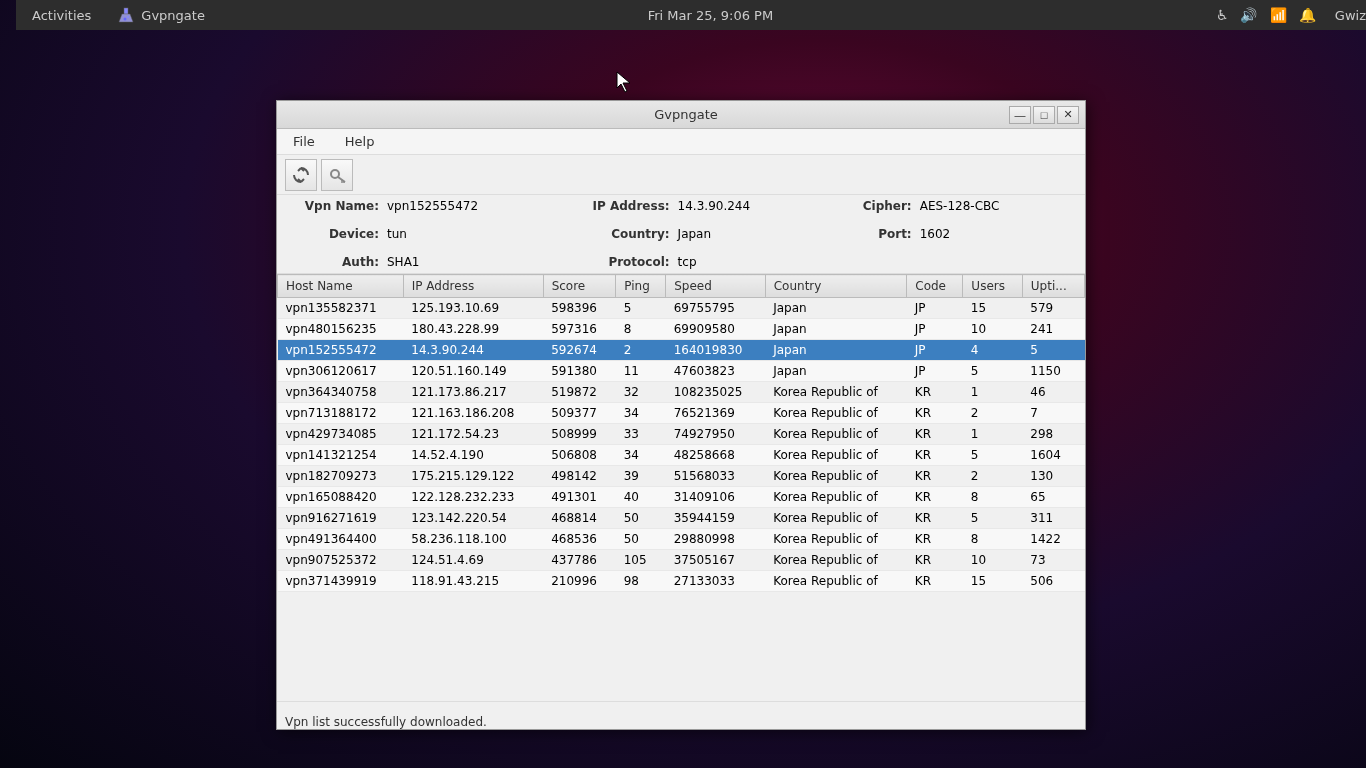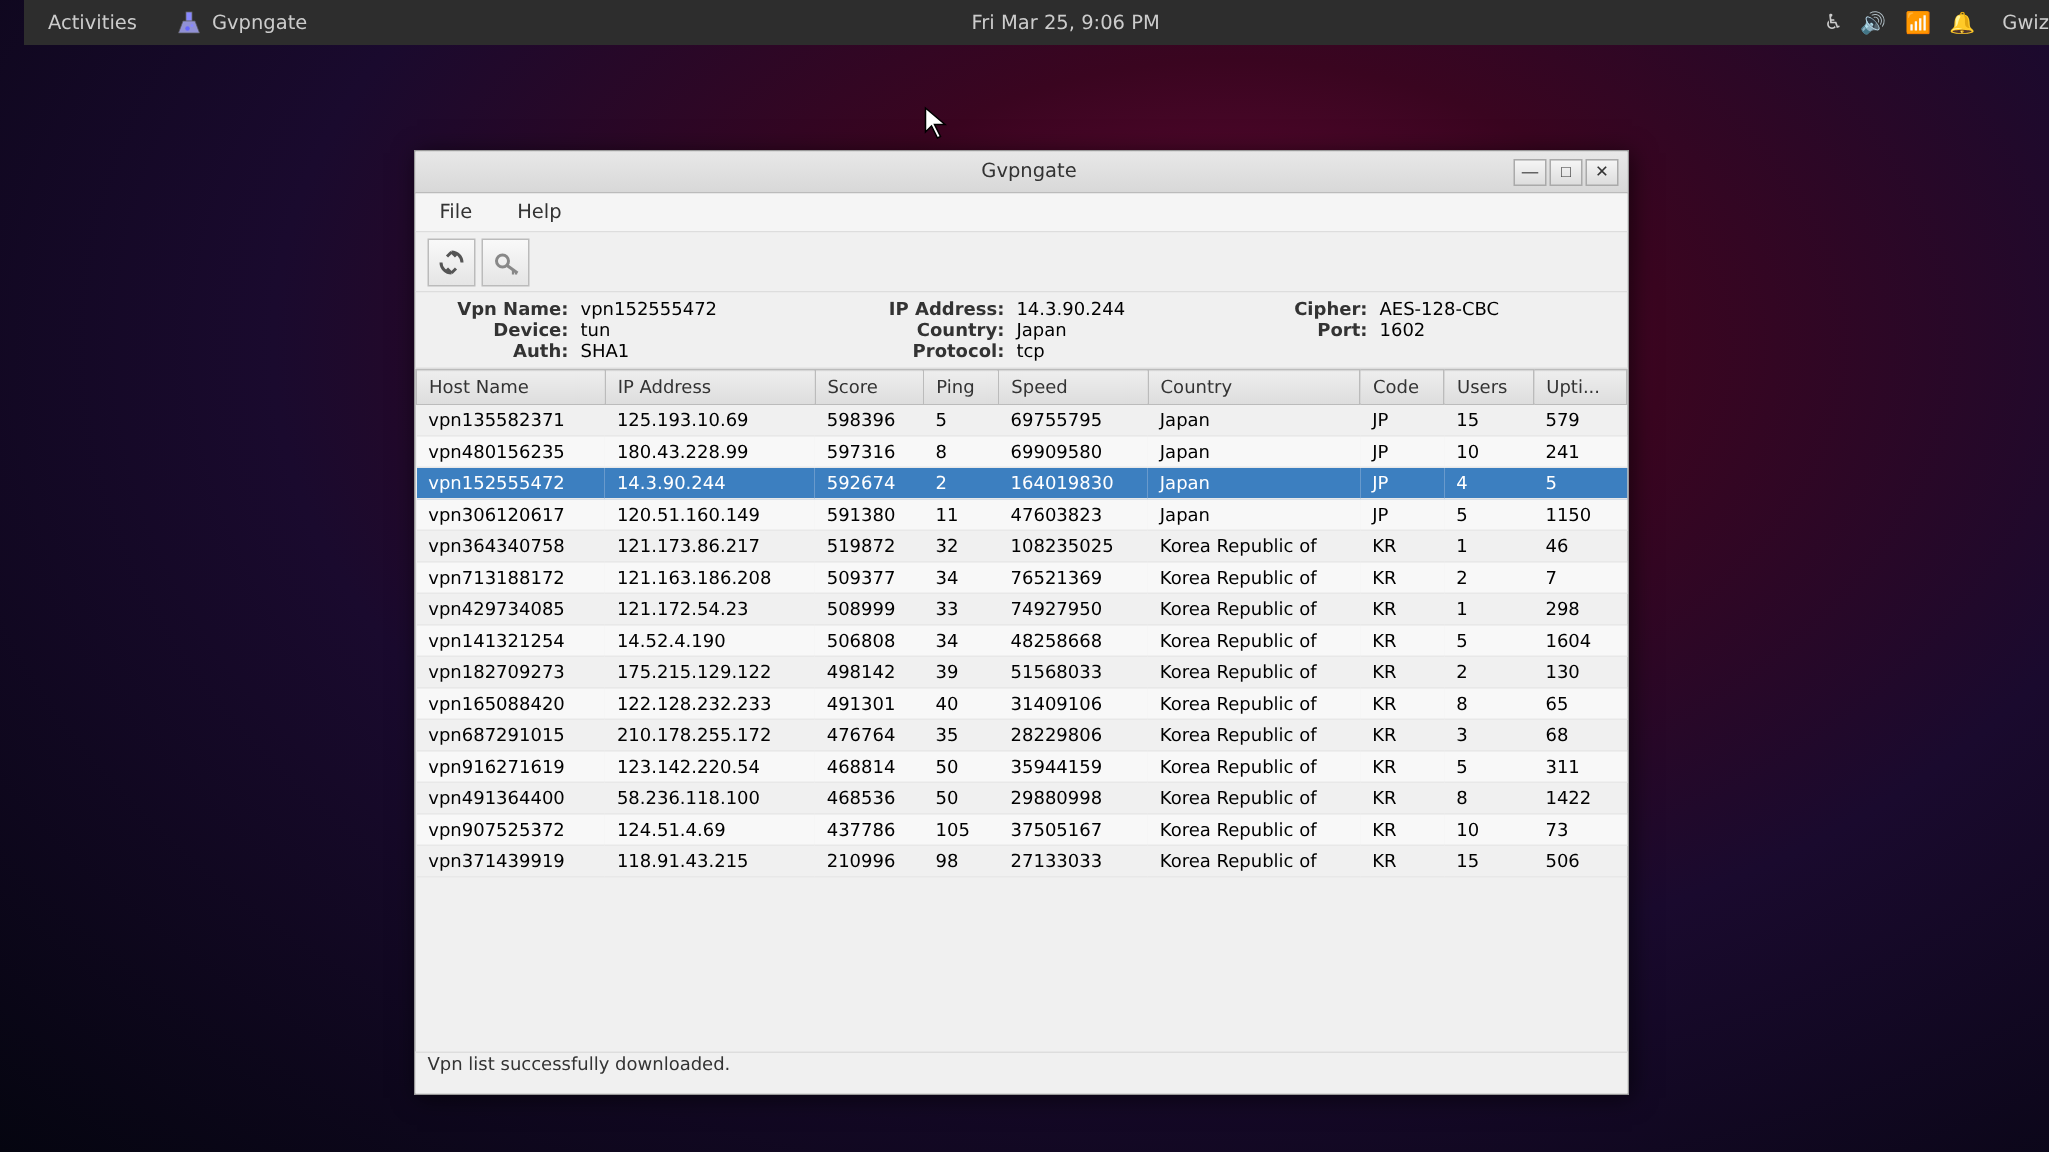--- a/index.html
+++ b/index.html
@@ -222,21 +222,21 @@
       overflow-y: auto;
       overflow-x: hidden;
     }
 
     
     .statusbar {
       height: 28px;
       background: #f0f0f0;
       border-top: 1px solid #ddd;
       display: flex;
-      align-items: flex-start;
+      align-items: flex-end;
       padding: 0 8px;
       font-size: 12px;
       color: #333;
     }
 
     
     .scroll-area::-webkit-scrollbar {
       width: 12px;
     }
     .scroll-area::-webkit-scrollbar-track {
@@ -314,21 +314,21 @@
     <button class="tool-btn" title="Connect">
       <svg width="20" height="20" viewBox="0 0 20 20">
         <circle cx="8" cy="9" r="4" stroke="#888" stroke-width="2" fill="none"></circle>
         <line x1="11" y1="12" x2="18" y2="17" stroke="#888" stroke-width="2"></line>
         <line x1="15" y1="15" x2="15" y2="18" stroke="#888" stroke-width="1.5"></line>
         <line x1="17" y1="16" x2="17" y2="18" stroke="#888" stroke-width="1.5"></line>
       </svg>
     </button>
   </div>
 
-  <div class="info-panel" style="display: grid; flex-wrap: wrap; gap: 0 8px; padding: 4px 12px; grid-template-columns: 90px auto 110px auto 80px auto;">
+  <div class="info-panel" style="display: grid; flex-wrap: wrap; gap: 14px 8px; padding: 4px 12px; grid-template-columns: 90px auto 110px auto 80px auto;">
   <span class="info-label">Vpn Name:</span>
       <span class="info-value">vpn152555472</span>
   <span class="info-label">IP Address:</span>
       <span class="info-value">14.3.90.244</span>
   <span class="info-label">Cipher:</span>
       <span class="info-value">AES-128-CBC</span>
   <span class="info-label">Device:</span>
       <span class="info-value">tun</span>
   <span class="info-label">Country:</span>
       <span class="info-value">Japan</span>
@@ -461,31 +461,20 @@
               <td>122.128.232.233</td>
               <td>491301</td>
               <td>40</td>
               <td>31409106</td>
               <td>Korea Republic of</td>
               <td>KR</td>
               <td>8</td>
               <td>65</td>
             </tr>
             <tr>
-              <td>vpn687291015</td>
-              <td>210.178.255.172</td>
-              <td>476764</td>
-              <td>35</td>
-              <td>28229806</td>
-              <td>Korea Republic of</td>
-              <td>KR</td>
-              <td>3</td>
-              <td>68</td>
-            </tr>
-            <tr>
               <td>vpn916271619</td>
               <td>123.142.220.54</td>
               <td>468814</td>
               <td>50</td>
               <td>35944159</td>
               <td>Korea Republic of</td>
               <td>KR</td>
               <td>5</td>
               <td>311</td>
             </tr>

